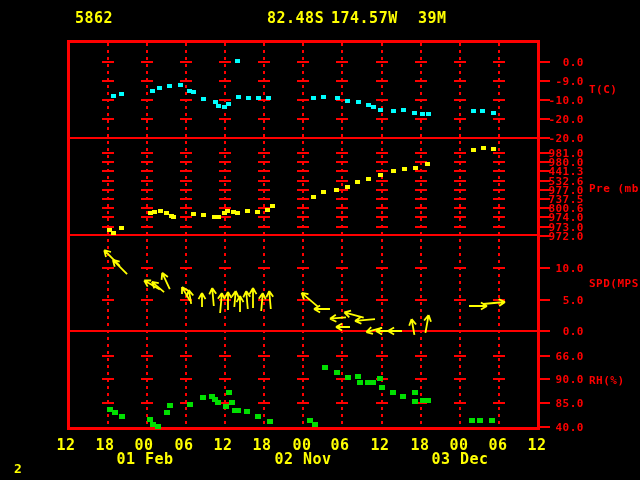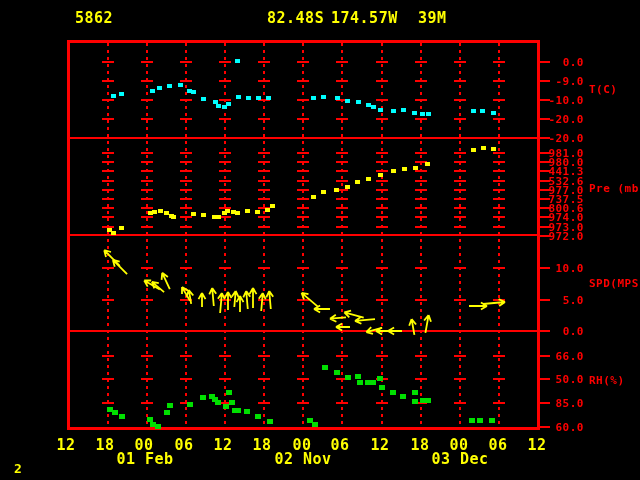--- a/index.html
+++ b/index.html
@@ -282,23 +282,23 @@
       <div class="abs ylab" style="left: 542px; top: 208px;">800.6</div>
       <div class="abs ylab" style="left: 542px; top: 217px;">974.0</div>
       <div class="abs ylab" style="left: 542px; top: 227px;">973.0</div>
       <div class="abs ylab" style="left: 542px; top: 236px;">972.0</div>
       <div class="abs unit" style="left: 589px; top: 188px;">Pre (mb)</div>
       <div class="abs ylab" style="left: 542px; top: 268px;">10.0</div>
       <div class="abs ylab" style="left: 542px; top: 300px;">5.0</div>
       <div class="abs ylab" style="left: 542px; top: 331px;">0.0</div>
       <div class="abs unit" style="left: 589px; top: 283px;">SPD(MPS)</div>
       <div class="abs ylab" style="left: 542px; top: 356px;">66.0</div>
-      <div class="abs ylab" style="left: 542px; top: 379px;">50.0</div>
+      <div class="abs ylab" style="left: 542px; top: 379px;">90.0</div>
       <div class="abs ylab" style="left: 542px; top: 403px;">85.0</div>
-      <div class="abs ylab" style="left: 542px; top: 427px;">60.0</div>
+      <div class="abs ylab" style="left: 542px; top: 427px;">40.0</div>
       <div class="abs unit" style="left: 589px; top: 380px;">RH(%)</div>
       <div class="abs xlab" style="left: 66px; top: 436px;">12</div>
       <div class="abs xlab" style="left: 105px; top: 436px;">18</div>
       <div class="abs xlab" style="left: 144px; top: 436px;">00</div>
       <div class="abs xlab" style="left: 184px; top: 436px;">06</div>
       <div class="abs xlab" style="left: 223px; top: 436px;">12</div>
       <div class="abs xlab" style="left: 262px; top: 436px;">18</div>
       <div class="abs xlab" style="left: 302px; top: 436px;">00</div>
       <div class="abs xlab" style="left: 340px; top: 436px;">06</div>
       <div class="abs xlab" style="left: 380px; top: 436px;">12</div>

